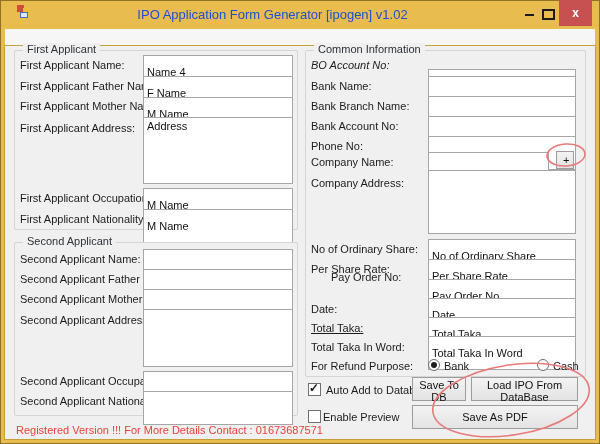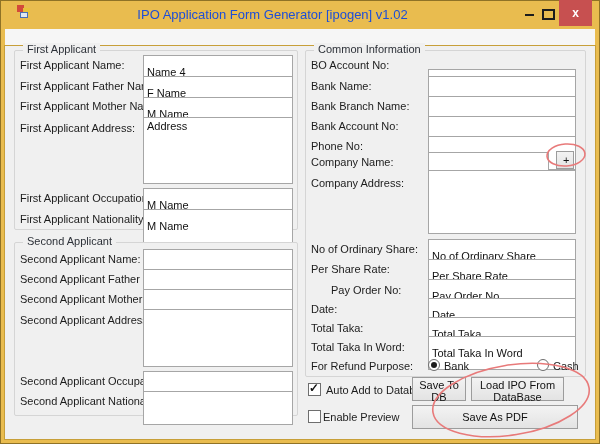--- a/index.html
+++ b/index.html
@@ -86,63 +86,64 @@
     <input class="txt" style="left: 138px; top: 223px; width: 150px; height: 17px;" value="">
     <span class="lbl" style="left:15px;top:247px;">Second Applicant Mother Name:</span>
     <input class="txt" style="left: 138px; top: 243px; width: 150px; height: 17px;" value="">
     <span class="lbl" style="left:15px;top:268px;">Second Applicant Address:</span>
     <textarea class="txt" style="left: 138px; top: 263px; width: 150px; height: 58px;"></textarea>
     <span class="lbl" style="left:15px;top:329px;">Second Applicant Occupation:</span>
     <input class="txt" style="left: 138px; top: 325px; width: 150px; height: 17px;" value="">
     <span class="lbl" style="left:15px;top:349px;">Second Applicant Nationality:</span>
     <input class="txt" style="left: 138px; top: 345px; width: 150px; height: 17px;" value="">
 
+    <span class="registered" style="left:11px;top:378px;">Registered Version !!! For More Details Contact : 01673687571</span>
 
     <div class="group" style="left:300px;top:4px;width:279px;height:325px;">
       <span class="group-title">Common Information</span>
     </div>
-    <span class="lbl" style="left:306px;top:13px;">BO Account No:</span>
+    <span class="lbl" style="left:306px;top:13px;font-style:italic;">BO Account No:</span>
     <input class="txt" style="left: 423px; top: 23px; width: 148px; height: 17px;" value="3545623345455">
     <span class="lbl" style="left:306px;top:34px;">Bank Name:</span>
     <input class="txt" style="left: 423px; top: 30px; width: 148px; height: 17px;" value="">
     <span class="lbl" style="left:306px;top:54px;">Bank Branch Name:</span>
     <input class="txt" style="left: 423px; top: 50px; width: 148px; height: 17px;" value="">
     <span class="lbl" style="left:306px;top:74px;">Bank Account No:</span>
     <input class="txt" style="left: 423px; top: 70px; width: 148px; height: 17px;" value="">
     <span class="lbl" style="left:306px;top:94px;">Phone No:</span>
     <input class="txt" style="left: 423px; top: 90px; width: 148px; height: 17px;" value="">
     <span class="lbl" style="left:306px;top:110px;">Company Name:</span>
     <input class="txt" style="left: 423px; top: 106px; width: 121px; height: 17px;" value="">
     <button class="btn" style="left:551px;top:105px;width:18px;height:18px;line-height:14px;">+</button>
     <span class="lbl" style="left:306px;top:131px;">Company Address:</span>
     <textarea class="txt" style="left: 423px; top: 124px; width: 148px; height: 64px;"></textarea>
     <span class="lbl" style="left:306px;top:197px;">No of Ordinary Share:</span>
     <input class="txt" style="left: 423px; top: 193px; width: 148px; height: 33px;" value="No of Ordinary Share">
     <span class="lbl" style="left:306px;top:217px;">Per Share Rate:</span>
     <input class="txt" style="left: 423px; top: 213px; width: 148px; height: 16px;" value="Per Share Rate">
-    <span class="lbl" style="left:306px;top:238px;padding-left:20px;">Pay Order No:</span>
+    <span class="lbl" style="left:306px;top:225px;padding-left:20px;">Pay Order No:</span>
     <input class="txt" style="left: 423px; top: 233px; width: 148px; height: 16px;" value="Pay Order No">
     <span class="lbl" style="left:306px;top:257px;">Date:</span>
     <input class="txt" style="left: 423px; top: 252px; width: 148px; height: 16px;" value="Date">
-    <span class="lbl" style="left:306px;top:276px;">Total Taka:</span>
+    <span class="lbl" style="left:306px;top:276px;text-decoration:underline;">Total Taka:</span>
     <input class="txt" style="left: 423px; top: 271px; width: 148px; height: 16px;" value="Total Taka">
     <span class="lbl" style="left:306px;top:295px;">Total Taka In Word:</span>
     <input class="txt" style="left: 423px; top: 290px; width: 148px; height: 16px;" value="Total Taka In Word">
     <span class="lbl" style="left:306px;top:314px;">For Refund Purpose:</span>
     <span class="radio sel" style="left:423px;top:313px;"></span>
     <span class="lbl" style="left:439px;top:314px;">Bank</span>
     <span class="radio" style="left:532px;top:313px;"></span>
     <span class="lbl" style="left:548px;top:314px;">Cash</span>
 
     <span class="chk" style="left:303px;top:337px;">
         <span class="mark">✓</span>
       </span>
     <span class="lbl" style="left:321px;top:338px;">Auto Add to Database</span>
     <button class="btn" style="left:407px;top:331px;width:54px;height:24px;">Save To DB</button>
-    <button class="btn" style="left:466px;top:331px;width:93px;height:24px;">Load IPO From DataBase</button>
+    <button class="btn" style="left:466px;top:331px;width:107px;height:24px;">Load IPO From DataBase</button>
     <span class="chk" style="left:303px;top:364px;"></span>
     <span class="lbl" style="left:311px;top:365px;padding-left:7px;">Enable Preview</span>
     <button class="btn" style="left:407px;top:359px;width:166px;height:24px;">Save As PDF</button>
   </div>
 
   <svg class="overlay" viewBox="0 0 600 444">
     <ellipse cx="566" cy="155" rx="19" ry="11" fill="none" stroke="#e87a7a" stroke-width="1.6" transform="rotate(-4 566 155)"></ellipse>
     <ellipse cx="511" cy="400" rx="79" ry="35" fill="none" stroke="#e87a7a" stroke-width="1.6" transform="rotate(-9 511 400)"></ellipse>
   </svg>
 

